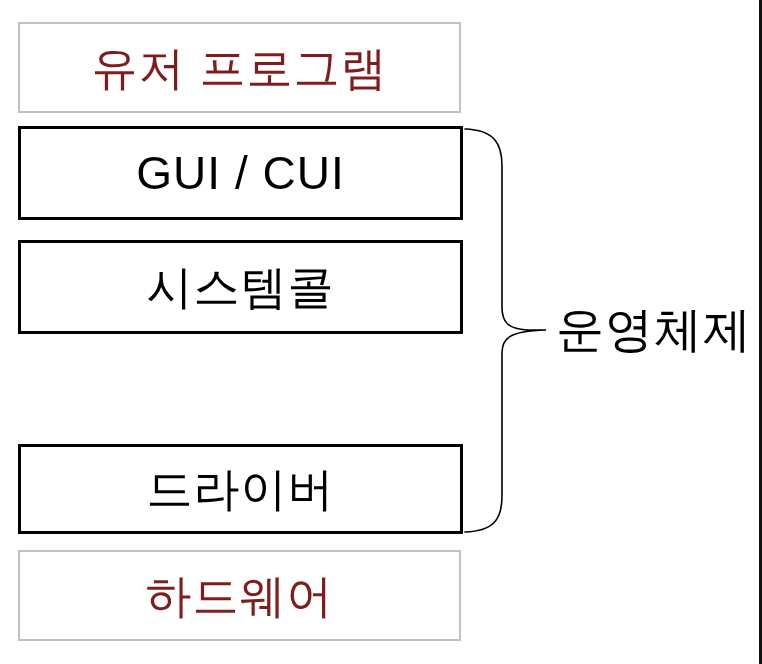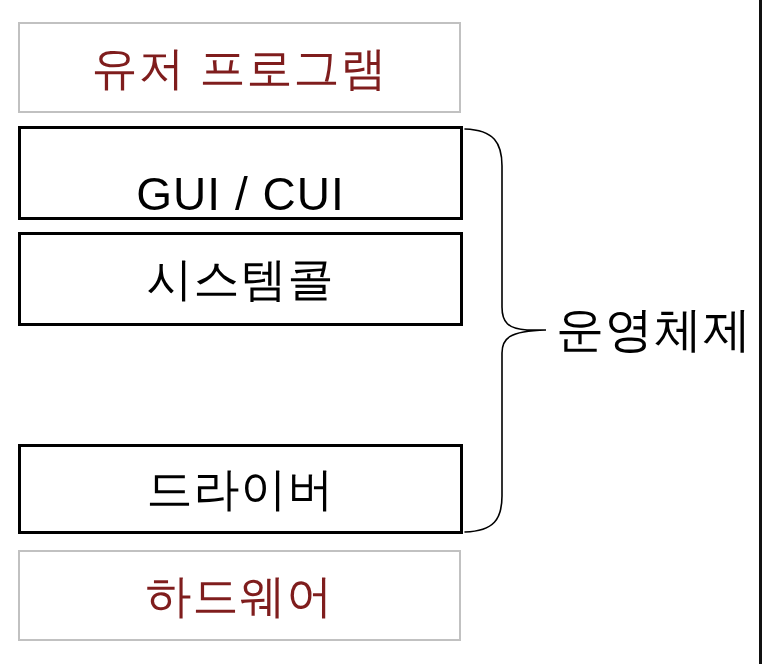--- a/index.html
+++ b/index.html
@@ -34,22 +34,22 @@
     color: #7f1d1d;
   }
   .layer-label {
     font-size: 46px;
     line-height: 1;
     white-space: nowrap;
     letter-spacing: 1px;
   }
   
   .box-user-program { top: 22px;  height: 87px; }
-  .box-gui-cui      { top: 126px; height: 88px; align-items: flex-end; }
-  .box-system-call  { top: 232px; height: 88px; align-items: center; }
+  .box-gui-cui      { top: 126px; height: 88px; }
+  .box-system-call  { top: 240px; height: 88px; align-items: center; }
   .box-kernel       { top: 337px; height: 87px; }
   .box-driver       { top: 444px; height: 84px; }
   .box-hardware     { top: 550px; height: 87px; align-items: center; }
 
   #brace-svg {
     position: absolute;
     left: 0;
     top: 0;
     width: 762px;
     height: 664px;

